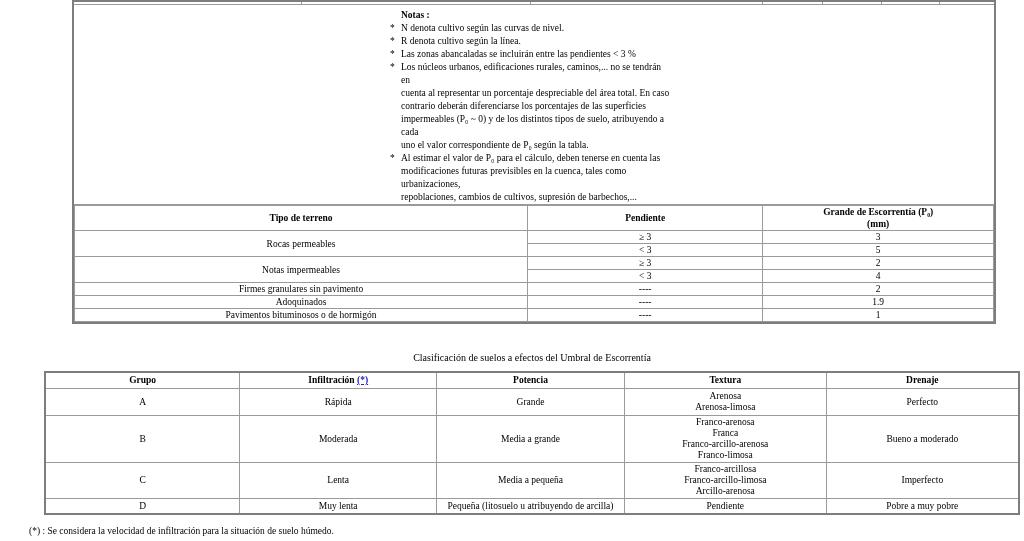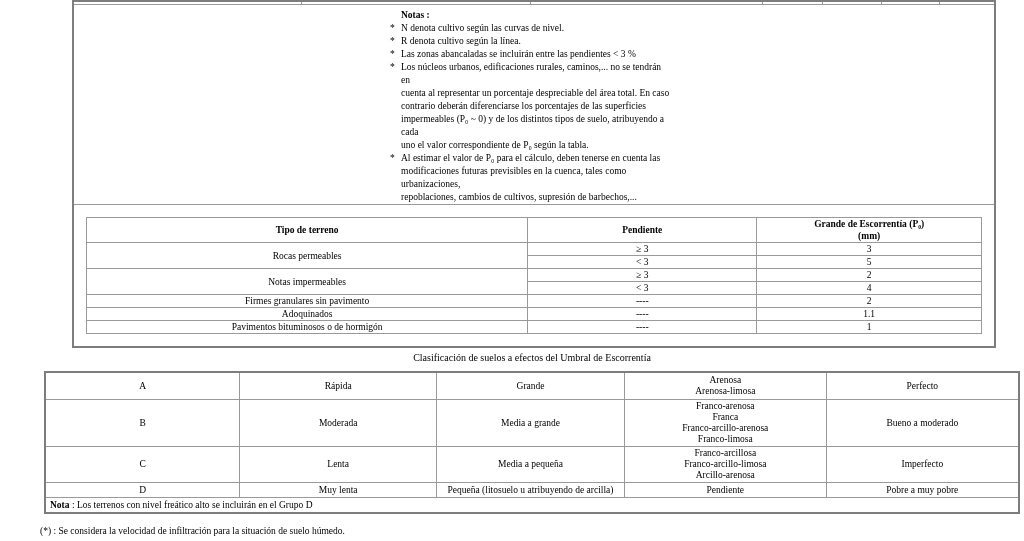--- a/index.html
+++ b/index.html
@@ -12,21 +12,21 @@
   table{border-collapse:collapse;}
   .outer-table{width:924px;border:2px solid #7d7d7d;}
   .outer-table > tbody > tr > td{border:1px solid #9a9a9a;}
   .sliver td{height:2px;padding:0;line-height:0;font-size:0;}
   .notes-cell{vertical-align:top;height:196px;padding:0;}
   .notes-block{margin:4px 0 0 316px;font-size:9.5px;line-height:13px;}
   .notes-title{font-weight:bold;margin-left:11px;}
   .note-item{display:flex;}
   .note-marker{width:11px;flex:0 0 11px;text-align:left;}
   .note-text{white-space:pre;}
-  .inner-cell{padding:12px;}
+  .inner-cell{padding:0;}
   
   .terrain-table{width:100%;border:1px solid #8a8a8a;}
   .terrain-table th,.terrain-table td{
     border:1px solid #9a9a9a;text-align:center;font-size:9.5px;
     line-height:12px;padding:0 2px;
   }
   .terrain-table th{font-weight:bold;white-space:pre-line;height:24px;}
   .terrain-table td{height:12px;}
   
   .soil-title{
@@ -42,21 +42,21 @@
   .soil-table th{font-weight:bold;height:13px;}
   .pre{white-space:pre-line;}
   .row-a td{height:24px;}
   .row-b td{height:44px;}
   .row-c td{height:33px;margin-top:48px;}
   .row-d td{height:12px;}
   .note-row td{text-align:left;height:12px;padding-left:4px;}
   .bold{font-weight:bold;}
   .link{color:#1b1bb5;text-decoration:underline;cursor:pointer;}
   
-  .footnote{position:absolute;left:16px;top:526px;font-size:9.5px;padding-left:24px;}
+  .footnote{position:absolute;left:5px;top:526px;font-size:9.5px;padding-left:24px;}
 </style>
 </head>
 <body>
 
 <div class="outer-wrap">
   <table class="outer-table">
     <tbody>
       <tr class="sliver">
         <td style="width:228px"></td>
         <td style="width:230px"></td>
@@ -136,21 +136,21 @@
                 <td>4</td>
               </tr>
               <tr>
                 <td>Firmes granulares sin pavimento</td>
                 <td>----</td>
                 <td>2</td>
               </tr>
               <tr>
                 <td>Adoquinados</td>
                 <td>----</td>
-                <td>1.1</td>
+                <td>1.9</td>
               </tr>
               <tr>
                 <td>Pavimentos bituminosos o de hormigón</td>
                 <td>----</td>
                 <td>1</td>
               </tr>
             </tbody>
           </table>
         </td>
       </tr>
@@ -163,20 +163,27 @@
 <div class="soil-wrap">
   <table class="soil-table">
     <colgroup>
       <col style="width:20%">
         <col style="width:20.2%">
         <col style="width:19.3%">
       <col style="width:20.7%">
         <col style="width:19.8%">
     </colgroup>
     <tbody>
+      <tr>
+        <th>Grupo</th>
+        <th><span>Infiltración</span> <span class="link">(*)</span></th>
+        <th>Potencia</th>
+        <th>Textura</th>
+        <th>Drenaje</th>
+      </tr>
       <tr class="row-a">
         <td>A</td>
         <td>Rápida</td>
         <td>Grande</td>
         <td class="pre">Arenosa
 Arenosa-limosa</td>
         <td>Perfecto</td>
       </tr>
       <tr class="row-b">
         <td>B</td>
@@ -197,20 +204,17 @@
 Arcillo-arenosa</td>
         <td>Imperfecto</td>
       </tr>
       <tr class="row-d">
         <td>D</td>
         <td>Muy lenta</td>
         <td>Pequeña (litosuelo u atribuyendo de arcilla)</td>
         <td class="pre">Pendiente</td>
         <td>Pobre a muy pobre</td>
       </tr>
-      <tr class="note-row">
-        <td colspan="5"><span class="bold">Nota</span><span> : Los terrenos con nivel freático alto se incluirán en el Grupo D</span></td>
-      </tr>
     </tbody>
   </table>
 </div>
 
 <div class="footnote">(*) : Se considera la velocidad de infiltración para la situación de suelo húmedo.</div>
 
 </body></html>

